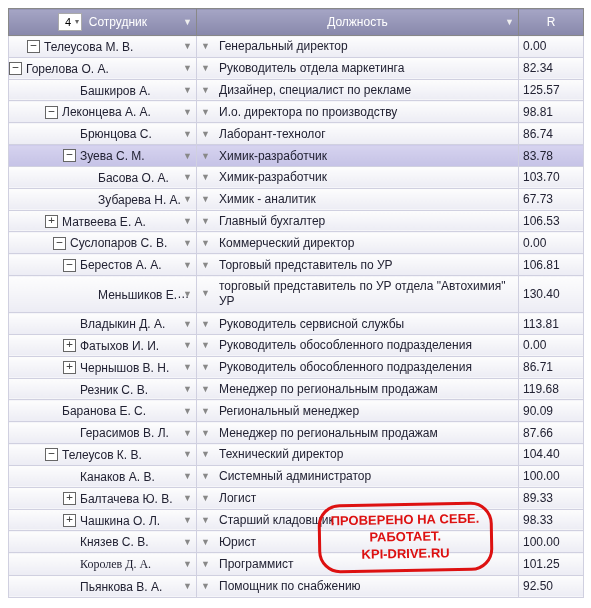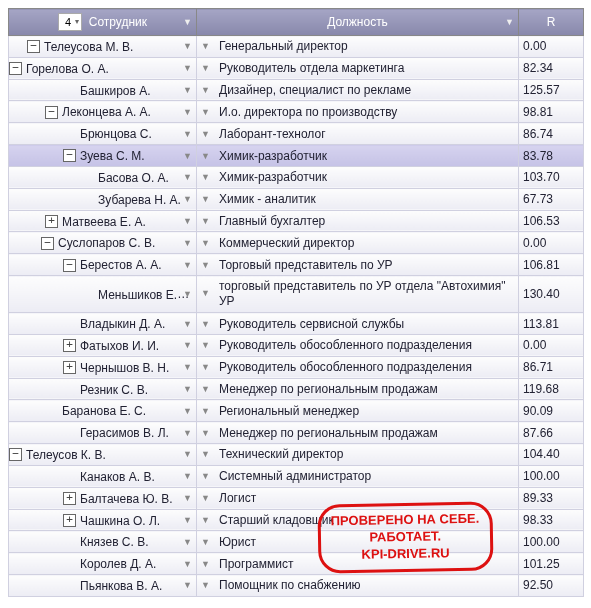--- a/index.html
+++ b/index.html
@@ -197,21 +197,21 @@
           <td class="emp" style="padding-left: 72px;"><span style="display: inline-block; width: 17px;"></span><span class="emp-label">Зубарева Н. А.</span><span class="emp-dd">▼</span></td>
           <td class="pos"><span class="pos-dd">▼</span><span>Химик - аналитик</span></td>
           <td class="r">67.73</td>
         </tr>
         <tr class="data">
           <td class="emp" style="padding-left: 36px;"><span class="tree">+</span><span class="emp-label">Матвеева Е. А.</span><span class="emp-dd">▼</span></td>
           <td class="pos"><span class="pos-dd">▼</span><span>Главный бухгалтер</span></td>
           <td class="r">106.53</td>
         </tr>
         <tr class="data">
-          <td class="emp" style="padding-left: 32px;"><span class="tree">−</span><span class="emp-label">Суслопаров С. В.</span><span class="emp-dd">▼</span></td>
+          <td class="emp" style="padding-left: 44px;"><span class="tree">−</span><span class="emp-label">Суслопаров С. В.</span><span class="emp-dd">▼</span></td>
           <td class="pos"><span class="pos-dd">▼</span><span>Коммерческий директор</span></td>
           <td class="r">0.00</td>
         </tr>
         <tr class="data">
           <td class="emp" style="padding-left: 54px;"><span class="tree">−</span><span class="emp-label">Берестов А. А.</span><span class="emp-dd">▼</span></td>
           <td class="pos"><span class="pos-dd">▼</span><span>Торговый представитель по УР</span></td>
           <td class="r">106.81</td>
         </tr>
         <tr class="data">
           <td class="emp" style="padding-left: 72px;"><span style="display: inline-block; width: 17px;"></span><span class="emp-label">Меньшиков Е. Н.</span><span class="emp-dd">▼</span></td>
@@ -242,21 +242,21 @@
           <td class="emp" style="padding-left: 36px;"><span style="display: inline-block; width: 17px;"></span><span class="emp-label">Баранова Е. С.</span><span class="emp-dd">▼</span></td>
           <td class="pos"><span class="pos-dd">▼</span><span>Региональный менеджер</span></td>
           <td class="r">90.09</td>
         </tr>
         <tr class="data">
           <td class="emp" style="padding-left: 54px;"><span style="display: inline-block; width: 17px;"></span><span class="emp-label">Герасимов В. Л.</span><span class="emp-dd">▼</span></td>
           <td class="pos"><span class="pos-dd">▼</span><span>Менеджер по региональным продажам</span></td>
           <td class="r">87.66</td>
         </tr>
         <tr class="data">
-          <td class="emp" style=""><span class="tree">−</span><span class="emp-label">Телеусов К. В.</span><span class="emp-dd">▼</span></td>
+          <td class="emp" style="padding-left: 36px;"><span class="tree">−</span><span class="emp-label">Телеусов К. В.</span><span class="emp-dd">▼</span></td>
           <td class="pos"><span class="pos-dd">▼</span><span>Технический директор</span></td>
           <td class="r">104.40</td>
         </tr>
         <tr class="data">
           <td class="emp" style="padding-left: 54px; margin-top: 44px;"><span style="display: inline-block; width: 17px;"></span><span class="emp-label">Канаков А. В.</span><span class="emp-dd">▼</span></td>
           <td class="pos"><span class="pos-dd">▼</span><span>Системный администратор</span></td>
           <td class="r">100.00</td>
         </tr>
         <tr class="data">
           <td class="emp" style="padding-left: 54px;"><span class="tree">+</span><span class="emp-label">Балтачева Ю. В.</span><span class="emp-dd">▼</span></td>
@@ -267,21 +267,21 @@
           <td class="emp" style="padding-left: 54px;"><span class="tree">+</span><span class="emp-label">Чашкина О. Л.</span><span class="emp-dd">▼</span></td>
           <td class="pos"><span class="pos-dd">▼</span><span>Старший кладовщик</span></td>
           <td class="r">98.33</td>
         </tr>
         <tr class="data">
           <td class="emp" style="padding-left: 54px;"><span style="display: inline-block; width: 17px;"></span><span class="emp-label">Князев С. В.</span><span class="emp-dd">▼</span></td>
           <td class="pos"><span class="pos-dd">▼</span><span>Юрист</span></td>
           <td class="r">100.00</td>
         </tr>
         <tr class="data">
-          <td class="emp" style="padding-left: 54px;"><span style="display: inline-block; width: 17px;"></span><span class="emp-label">Королев Д. А.</span><span class="emp-dd">▼</span></td>
+          <td class="emp" style="padding-left: 54px; font-family: Liberation Serif, serif;"><span style="display: inline-block; width: 17px;"></span><span class="emp-label">Королев Д. А.</span><span class="emp-dd">▼</span></td>
           <td class="pos"><span class="pos-dd">▼</span><span>Программист</span></td>
           <td class="r">101.25</td>
         </tr>
         <tr class="data">
           <td class="emp" style="padding-left: 54px;"><span style="display: inline-block; width: 17px;"></span><span class="emp-label">Пьянкова В. А.</span><span class="emp-dd">▼</span></td>
           <td class="pos"><span class="pos-dd">▼</span><span>Помощник по снабжению</span></td>
           <td class="r">92.50</td>
         </tr>
       </tbody>
 

